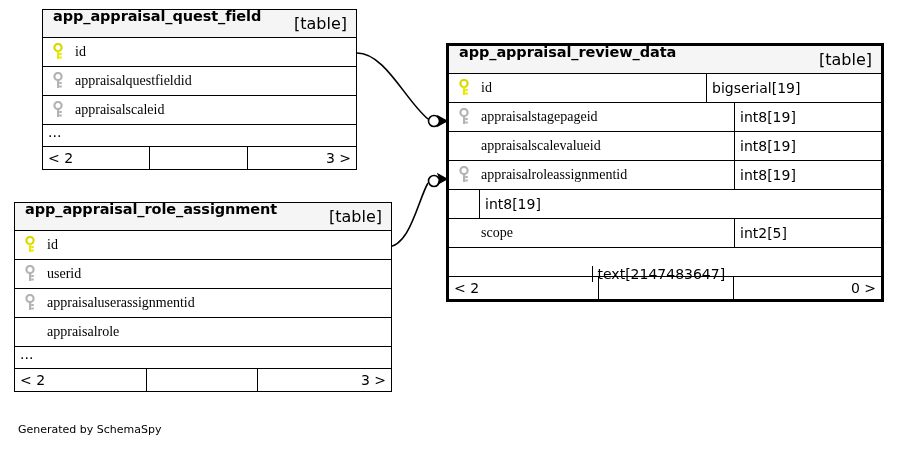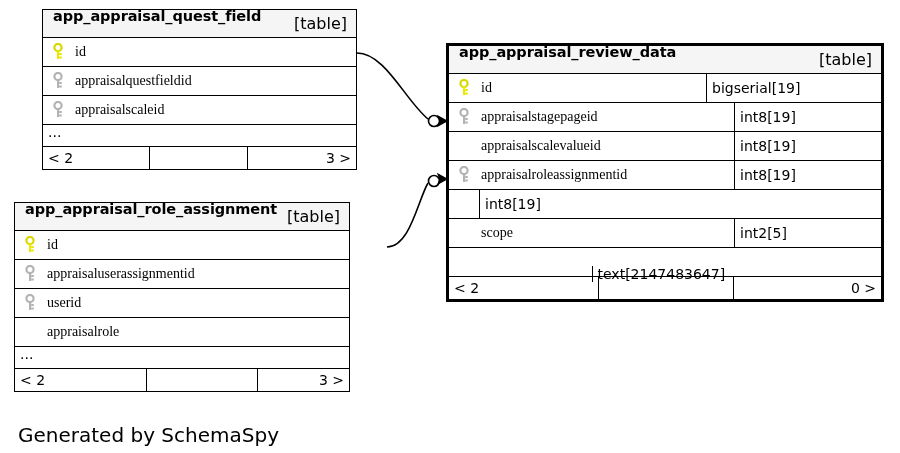--- a/index.html
+++ b/index.html
@@ -134,21 +134,21 @@
   .foot-cell:first-child { border-left: none; }
   .foot-cell.left  { justify-content: flex-start; }
   .foot-cell.mid   { justify-content: center; }
   .foot-cell.right { justify-content: flex-end; }
 
   
   .caption {
     position: absolute;
     left: 18px;
     top: 423px;
-    font-size: 20px;
+    font-size: 11px;
     white-space: nowrap;
     text-align: center;
   }
 </style>
 </head>
 <body>
 
 <div class="canvas">
 
   <svg class="edges" width="900" height="453" viewBox="0 0 900 453">
@@ -215,21 +215,21 @@
 
       <div class="tbl-footer">
         <span class="foot-cell left" style="width:106px;">&lt; 2</span>
         <span class="foot-cell mid" style="width:98px;"></span>
         <span class="foot-cell right" style="flex:1 1 auto;">3 &gt;</span>
       </div>
 
     </div>
   </div>
 
-  <div class="er-table" style="left:14px; top:202px; width:336px;">
+  <div class="er-table" style="left:14px; top:202px; width:378px;">
     <div class="tbl-header">
       <span class="tbl-name">app_appraisal_role_assignment</span>
       <span class="tbl-kind">[table]</span>
     </div>
     <div class="tbl-rows">
 
       <div class="col-row">
         <span class="col-icon">
           <svg width="12" height="18" viewBox="0 0 12 18">
             <circle cx="6" cy="4.5" r="3.6" fill="none" stroke="#d8d800" stroke-width="2.2"></circle>
@@ -243,33 +243,33 @@
 
       <div class="col-row">
         <span class="col-icon">
           <svg width="12" height="18" viewBox="0 0 12 18">
             <circle cx="6" cy="4.5" r="3.6" fill="none" stroke="#b3b3b3" stroke-width="2.2"></circle>
             <rect x="5" y="7" width="2.2" height="9" fill="#b3b3b3"></rect>
             <rect x="7.2" y="10" width="2.6" height="2" fill="#b3b3b3"></rect>
             <rect x="7.2" y="13.5" width="2.6" height="2" fill="#b3b3b3"></rect>
           </svg>
         </span>
+        <span class="col-name">userid</span>
+      </div>
+
+      <div class="col-row">
+        <span class="col-icon">
+          <svg width="12" height="18" viewBox="0 0 12 18">
+            <circle cx="6" cy="4.5" r="3.6" fill="none" stroke="#b3b3b3" stroke-width="2.2"></circle>
+            <rect x="5" y="7" width="2.2" height="9" fill="#b3b3b3"></rect>
+            <rect x="7.2" y="10" width="2.6" height="2" fill="#b3b3b3"></rect>
+            <rect x="7.2" y="13.5" width="2.6" height="2" fill="#b3b3b3"></rect>
+          </svg>
+        </span>
         <span class="col-name">appraisaluserassignmentid</span>
-      </div>
-
-      <div class="col-row">
-        <span class="col-icon">
-          <svg width="12" height="18" viewBox="0 0 12 18">
-            <circle cx="6" cy="4.5" r="3.6" fill="none" stroke="#b3b3b3" stroke-width="2.2"></circle>
-            <rect x="5" y="7" width="2.2" height="9" fill="#b3b3b3"></rect>
-            <rect x="7.2" y="10" width="2.6" height="2" fill="#b3b3b3"></rect>
-            <rect x="7.2" y="13.5" width="2.6" height="2" fill="#b3b3b3"></rect>
-          </svg>
-        </span>
-        <span class="col-name">userid</span>
       </div>
 
       <div class="col-row">
         <span class="col-icon spacer">
           <svg width="12" height="18" viewBox="0 0 12 18">
               <rect width="12" height="18" fill="none"></rect>
             </svg>
         </span>
         <span class="col-name">appraisalrole</span>
       </div>

